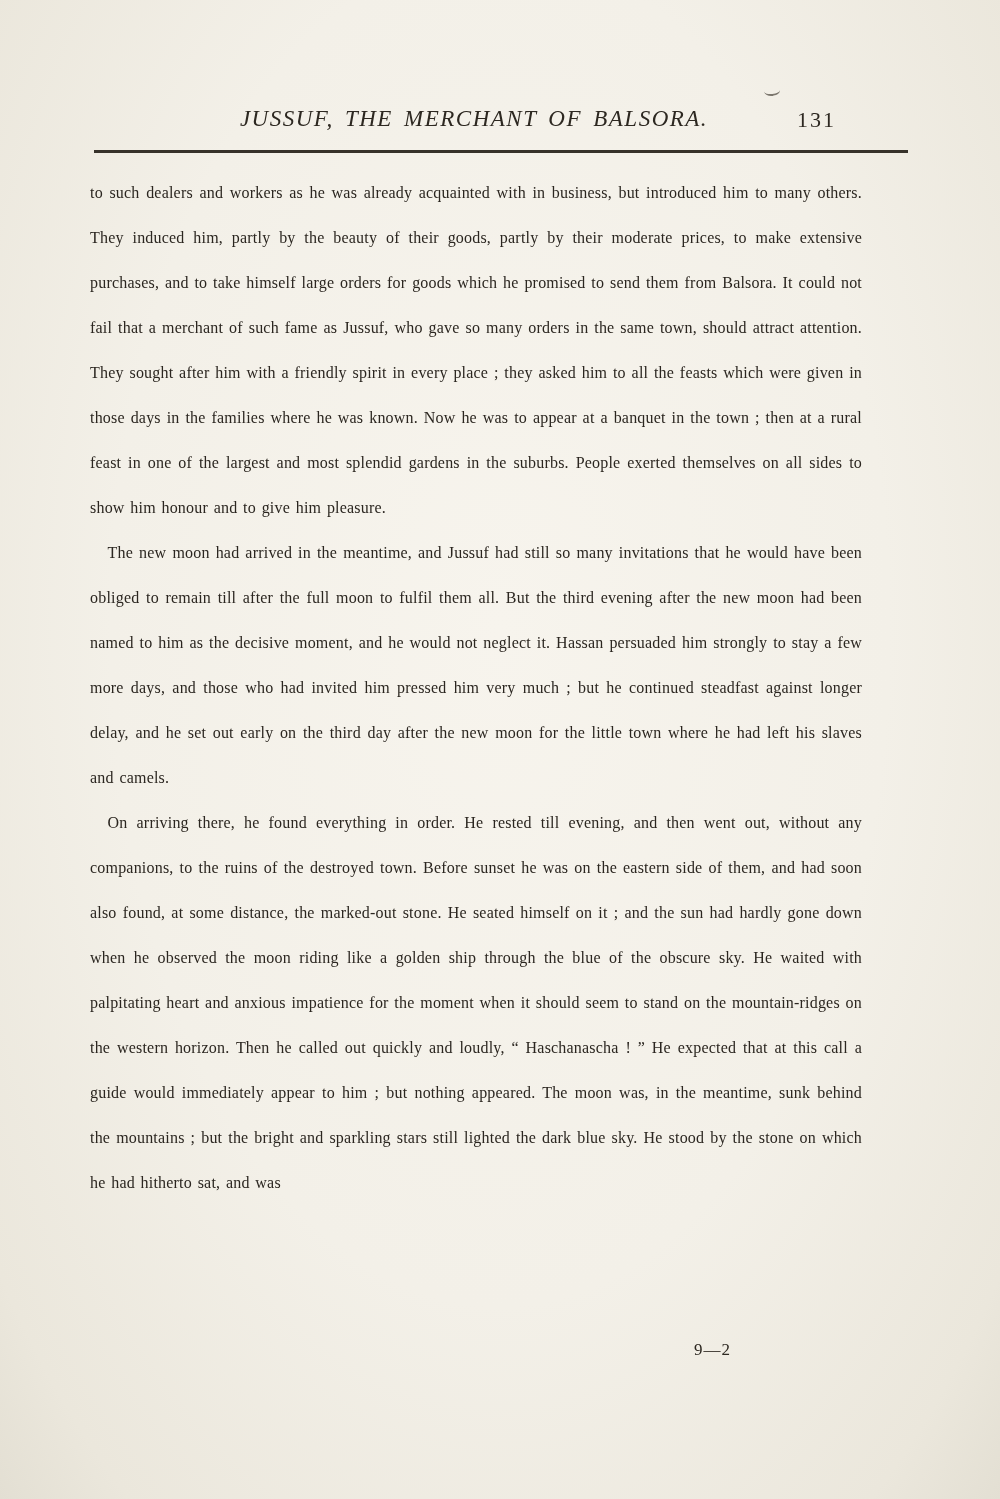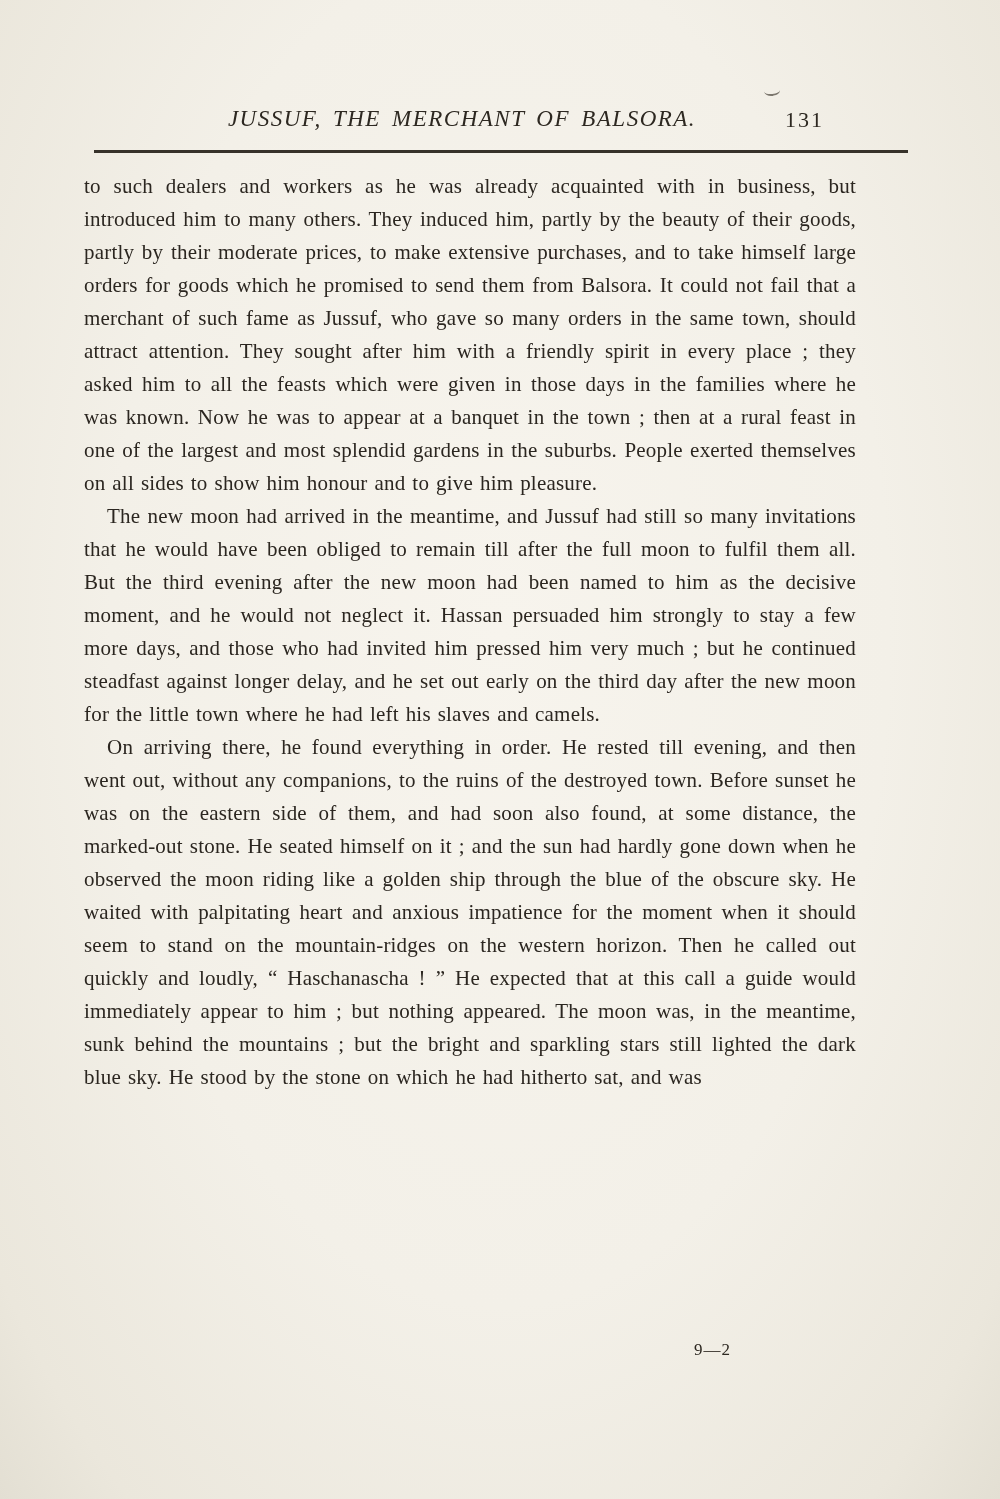--- a/index.html
+++ b/index.html
@@ -24,21 +24,21 @@
     left: 764px;
     width: 16px;
     height: 8px;
     border-bottom: 2px solid rgba(60, 54, 44, 0.65);
     border-radius: 0 0 60% 60%;
     transform: rotate(-6deg);
   }
   .header {
     position: absolute;
     top: 106px;
-    left: 76px;
+    left: 88px;
     width: 772px;
     height: 36px;
   }
   .running-title {
     display: block;
     text-align: center;
     font-style: italic;
     font-size: 23px;
     letter-spacing: 1.5px;
     word-spacing: 4px;
@@ -57,24 +57,24 @@
     position: absolute;
     top: 150px;
     left: 94px;
     width: 814px;
     height: 3px;
     background: #37322a;
   }
   .body-text {
     position: absolute;
     top: 170px;
-    left: 84px;
+    left: 90px;
     width: 772px;
-    font-size: 21px;
-    line-height: 33px;
+    font-size: 16px;
+    line-height: 45px;
     text-align: justify;
     letter-spacing: 0.2px;
     word-spacing: 1.5px;
   }
   .body-text p {
     margin: 0;
     text-indent: 1.1em;
   }
   .body-text p.no-indent {
     text-indent: 0;

